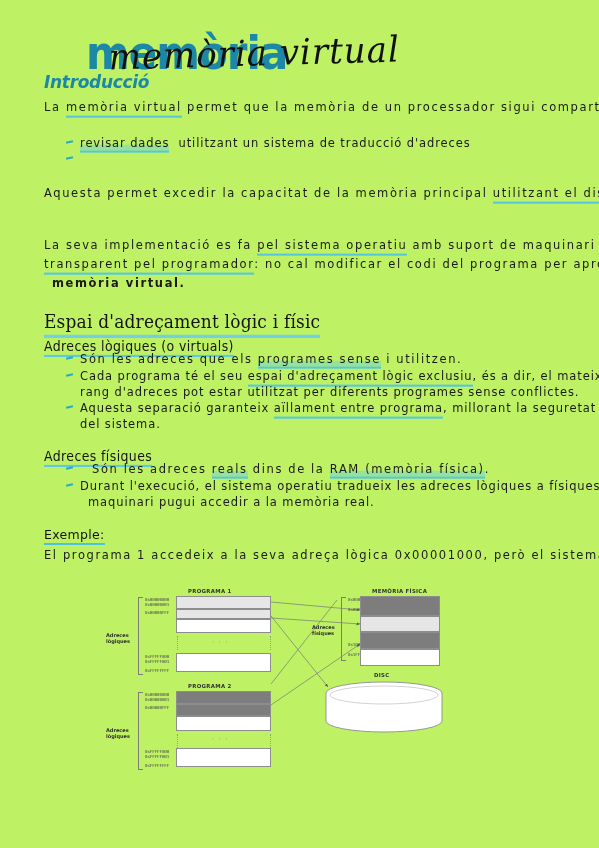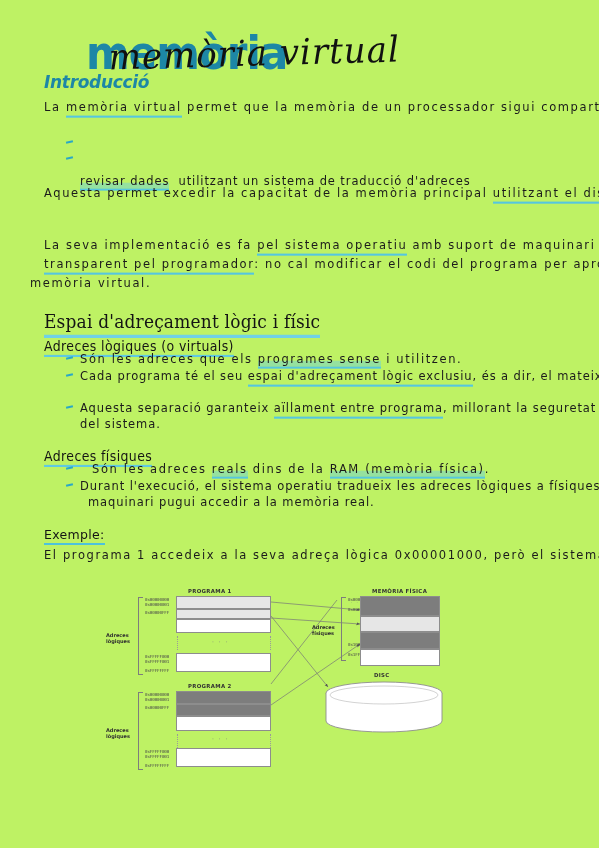--- a/index.html
+++ b/index.html
@@ -219,51 +219,52 @@
     <div class="title-front">memòria virtual</div>
   </div>
 
   <div class="h-intro">Introducció</div>
 
   <div class="line w" style="left:44px; top:100px;">
     <span>La </span><span class="hl">memòria virtual</span><span> permet que la memòria de un processador sigui compartida per</span>
   </div>
 
   <div class="bullet-dash" style="left:66px; top:141px;"></div>
-  <div class="line" style="left:80px; top:136px;margin-top:38px;">
+  <div class="line" style="left:80px; top:136px;">
     <span class="hlbox">revisar dades</span>&nbsp;&nbsp;<span>utilitzant un sistema de traducció d'adreces</span>
   </div>
 
   <div class="bullet-dash" style="left:66px; top:157px;"></div>
 
   <div class="line w" style="left:44px; top:186px;">
     <span>Aquesta permet excedir la capacitat de la memòria principal </span><span class="hl">utilitzant el disc dur</span>
   </div>
 
   <div class="line w" style="left:44px; top:238px;">
     <span>La seva implementació es fa </span><span class="hl">pel sistema operatiu</span><span> amb suport de maquinari i és</span>
   </div>
   <div class="line w" style="left:44px; top:257px;">
     <span class="hl">transparent pel programador</span><span>: no cal modificar el codi del programa per aprofitar la</span>
   </div>
-  <div class="line w" style="left:30px; top:276px;">memòria virtual.</div>
+  <div class="line w" style="left:52px; top:276px;font-weight:bold;">memòria virtual.</div>
 
   <div class="h-section" style="top:313px;">Espai d'adreçament lògic i físic</div>
 
   <div class="h-sub" style="top:339px;">Adreces lògiques (o virtuals)</div>
 
   <div class="bullet-dash" style="left:66px; top:357px;"></div>
   <div class="line w" style="left:80px; top:352px;">
     <span>Són les adreces que els </span><span class="hlbox">programes sense</span><span> i utilitzen.</span>
   </div>
 
   <div class="bullet-dash" style="left:66px; top:374px;"></div>
   <div class="line" style="left:80px; top:369px;">
     <span>Cada programa té el seu </span><span class="hl">espai d'adreçament lògic exclusiu</span><span>, és a dir, el mateix</span>
   </div>
+  <div class="line" style="left:80px; top:385px;">rang d'adreces pot estar utilitzat per diferents programes sense conflictes.</div>
 
   <div class="bullet-dash" style="left:66px; top:406px;"></div>
   <div class="line" style="left:80px; top:401px;">
     <span>Aquesta separació garanteix </span><span class="hl">aïllament entre programa</span><span>, millorant la seguretat i estabilitat</span>
   </div>
   <div class="line" style="left:80px; top:417px;">del sistema.</div>
 
   <div class="h-sub" style="top:449px;">Adreces físiques</div>
 
   <div class="bullet-dash" style="left:66px; top:467px;"></div>

